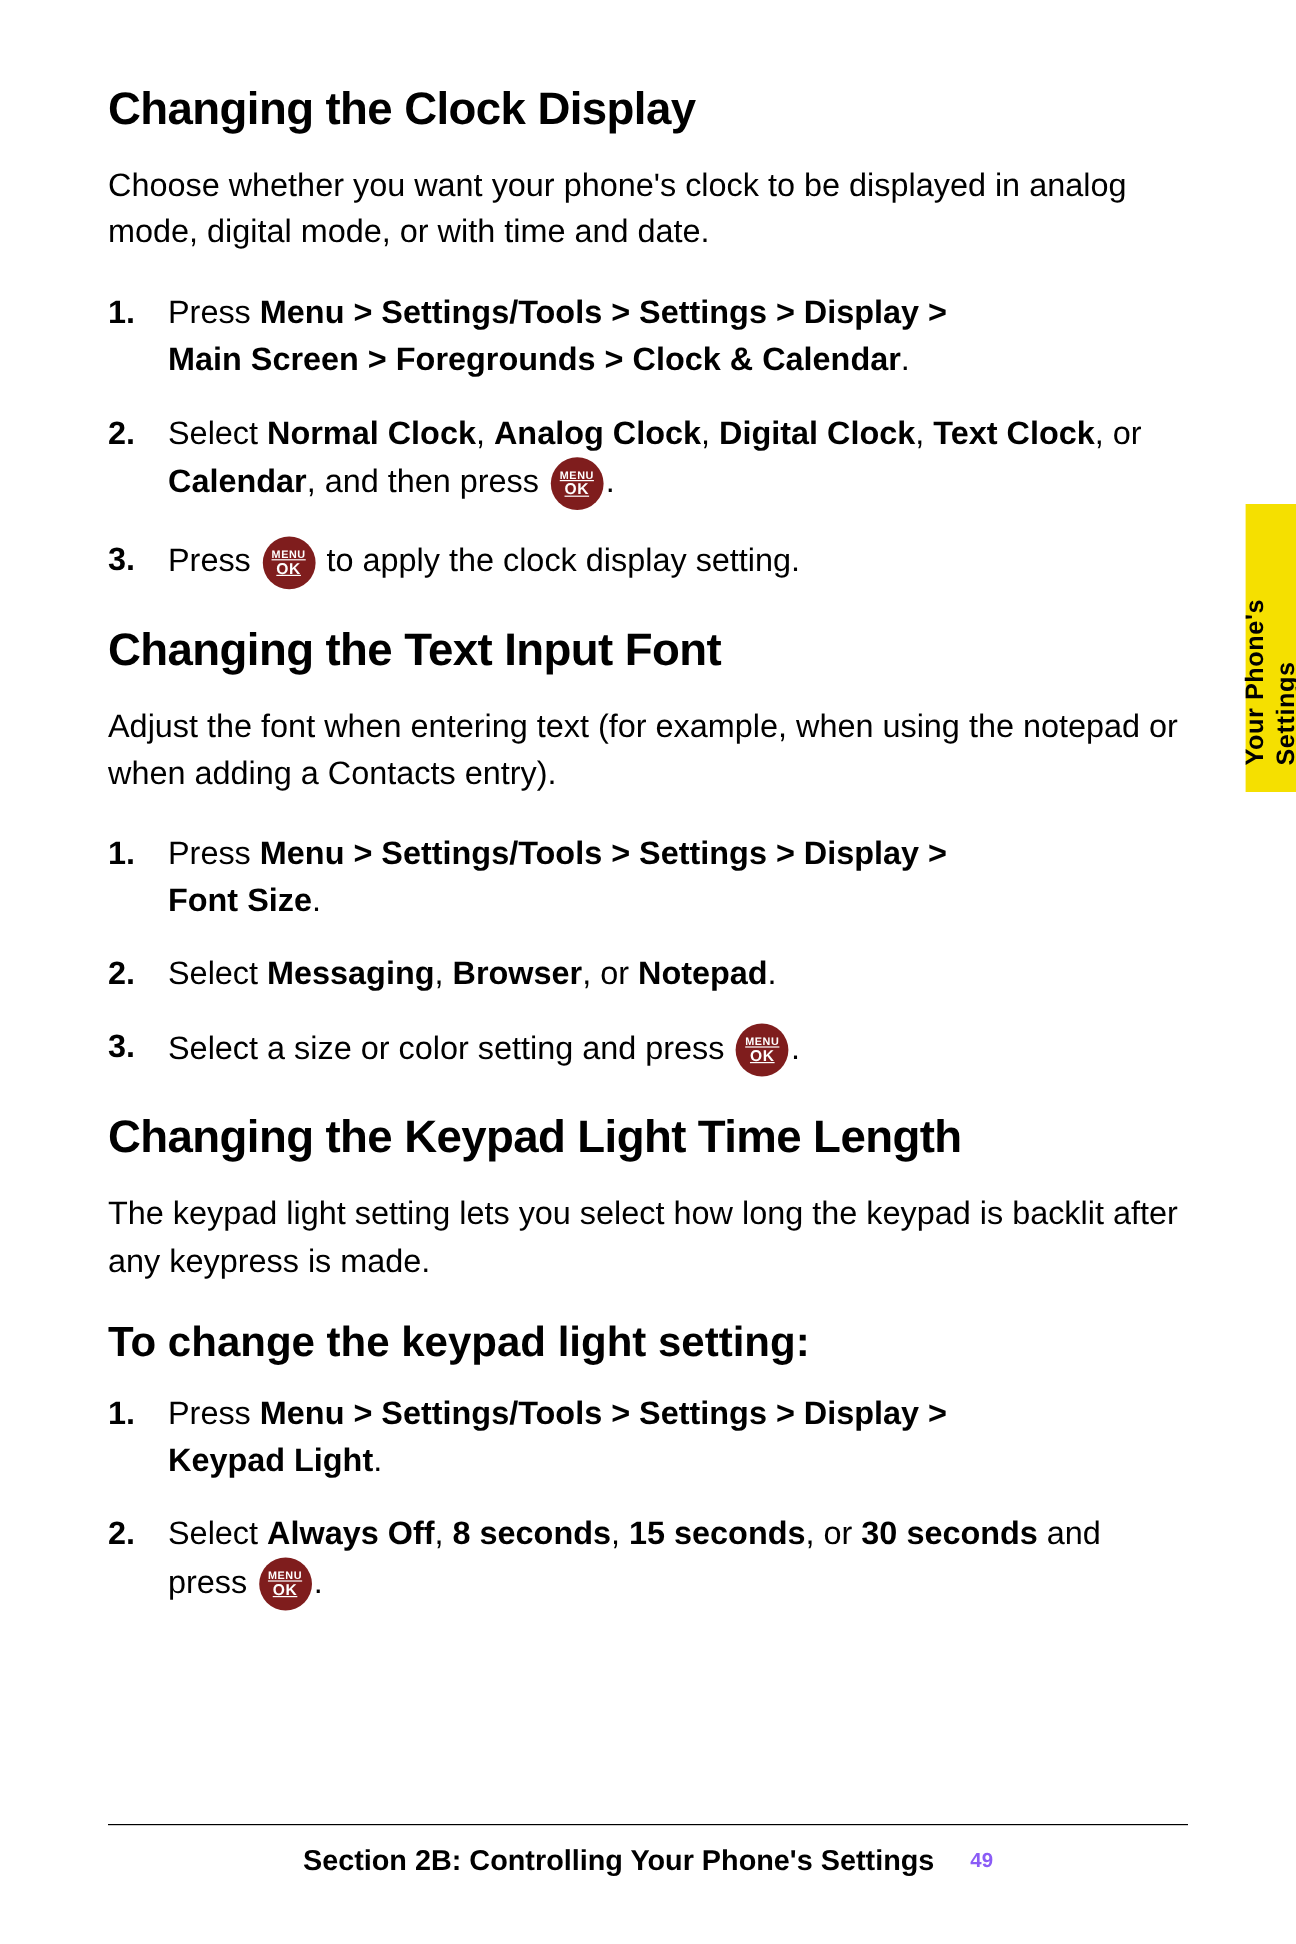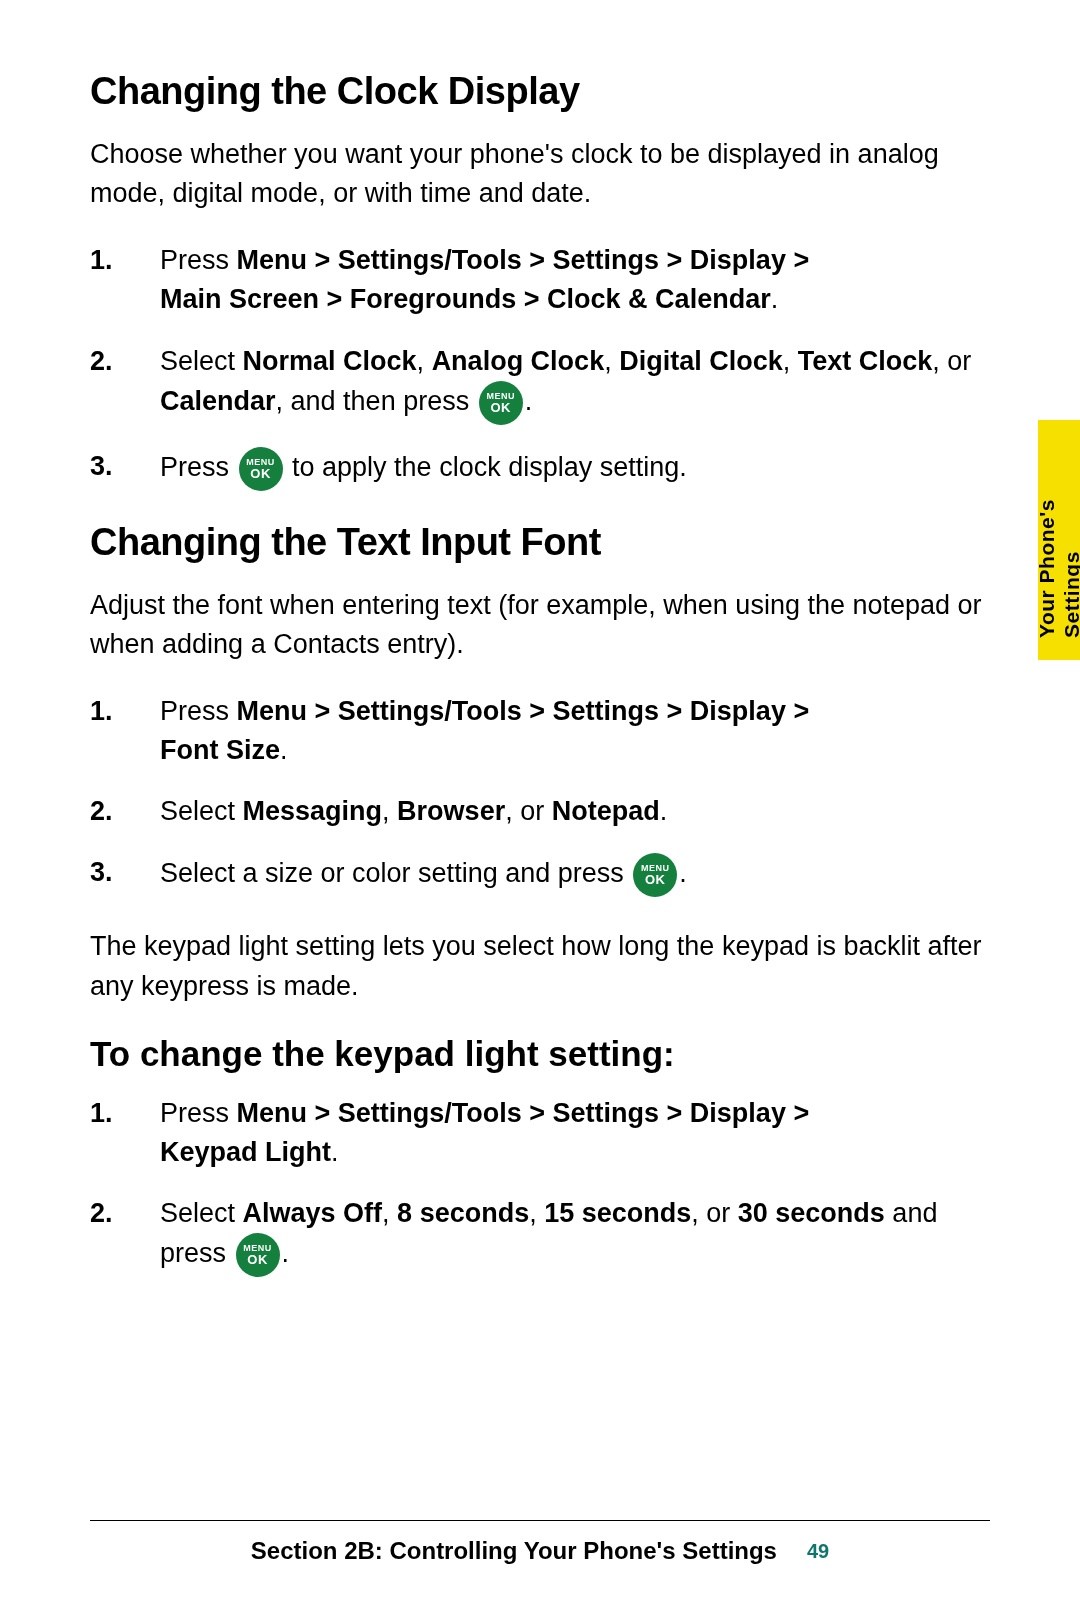--- a/index.html
+++ b/index.html
@@ -60,43 +60,43 @@
 
     .step-number {
       font-weight: 700;
       min-width: 50px;
       font-size: 27px;
       padding-top: 0;
     }
 
     .step-content {
       flex: 1;
-      margin-left: 20px;
     }
 
     .step-content b {
       font-weight: 900;
     }
 
     .ok-button {
       display: inline-flex;
       align-items: center;
       justify-content: center;
       width: 44px;
       height: 44px;
-      background: #15803d;
+      background: #7f1d1d;
       border-radius: 50%;
       color: #ffffff;
       font-size: 11px;
       font-weight: 900;
       line-height: 1;
       vertical-align: middle;
       margin: 0 2px;
       flex-direction: column;
       flex-shrink: 0;
+      text-decoration: underline;
     }
 
     .ok-button-text-top {
       font-size: 9px;
       font-weight: 700;
       letter-spacing: 0.5px;
     }
 
     .ok-button-text-bottom {
       font-size: 13px;
@@ -151,23 +151,23 @@
     }
 
     .footer-text {
       font-size: 24px;
       font-weight: 700;
       color: #000000;
       font-family: 'Arial', sans-serif;
     }
 
     .footer-page {
-      font-size: 20px;
-      font-weight: 700;
-      color: #0f766e;
+      font-size: 17px;
+      font-weight: 700;
+      color: #8b5cf6;
       margin-left: 30px;
     }
   </style>
 </head>
 <body>
 
 <div class="page-container">
 
   <div class="section-divider">
     <h2 class="section-title">Changing the Clock Display</h2>
@@ -223,20 +223,21 @@
           Select a size or color setting and press <span class="ok-button">
               <span class="ok-button-text-top">MENU</span>
               <span class="ok-button-text-bottom">OK</span>
             </span>.
         </span>
       </li>
     </ol>
   </div>
 
   <div class="section-divider">
+    <h2 class="section-title">Changing the Keypad Light Time Length</h2>
     <p class="section-body">The keypad light setting lets you select how long the keypad is backlit after any keypress is made.</p>
     <p class="subheading">To change the keypad light setting:</p>
     <ol class="step-list">
       <li class="step-item">
         <span class="step-number">1.</span>
         <span class="step-content">
           Press <b>Menu &gt; Settings/Tools &gt; Settings &gt; Display &gt;<br>Keypad Light</b>.
         </span>
       </li>
       <li class="step-item">

